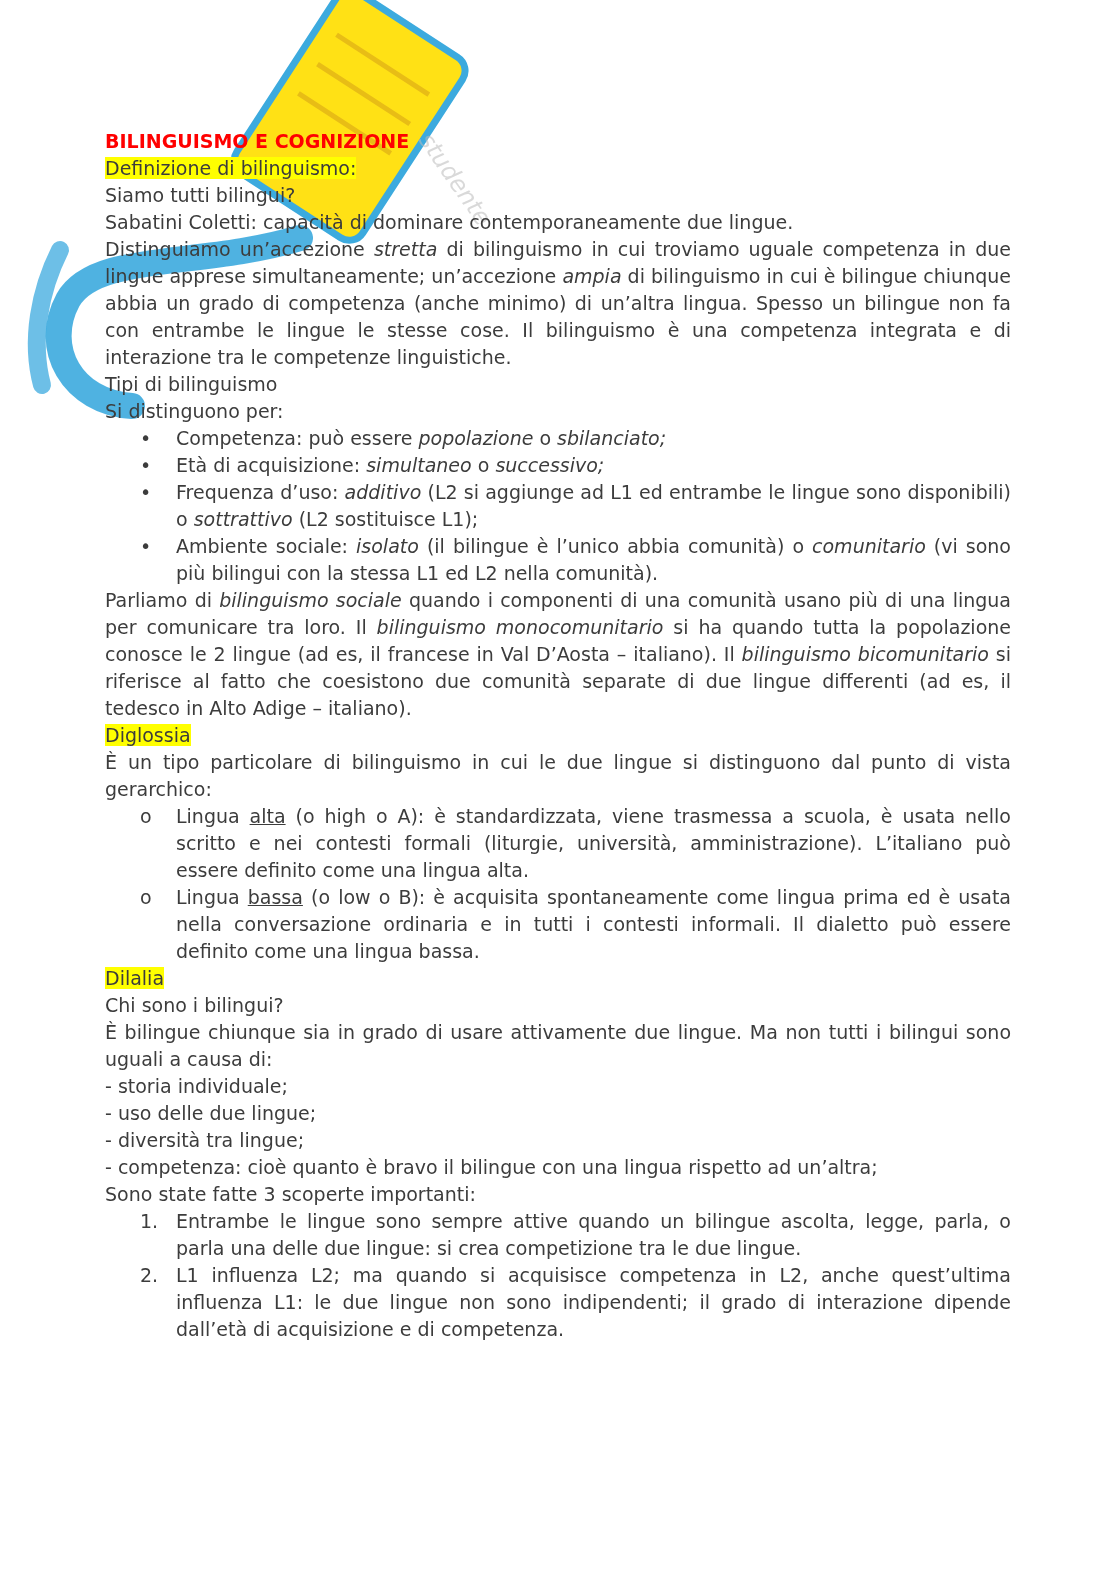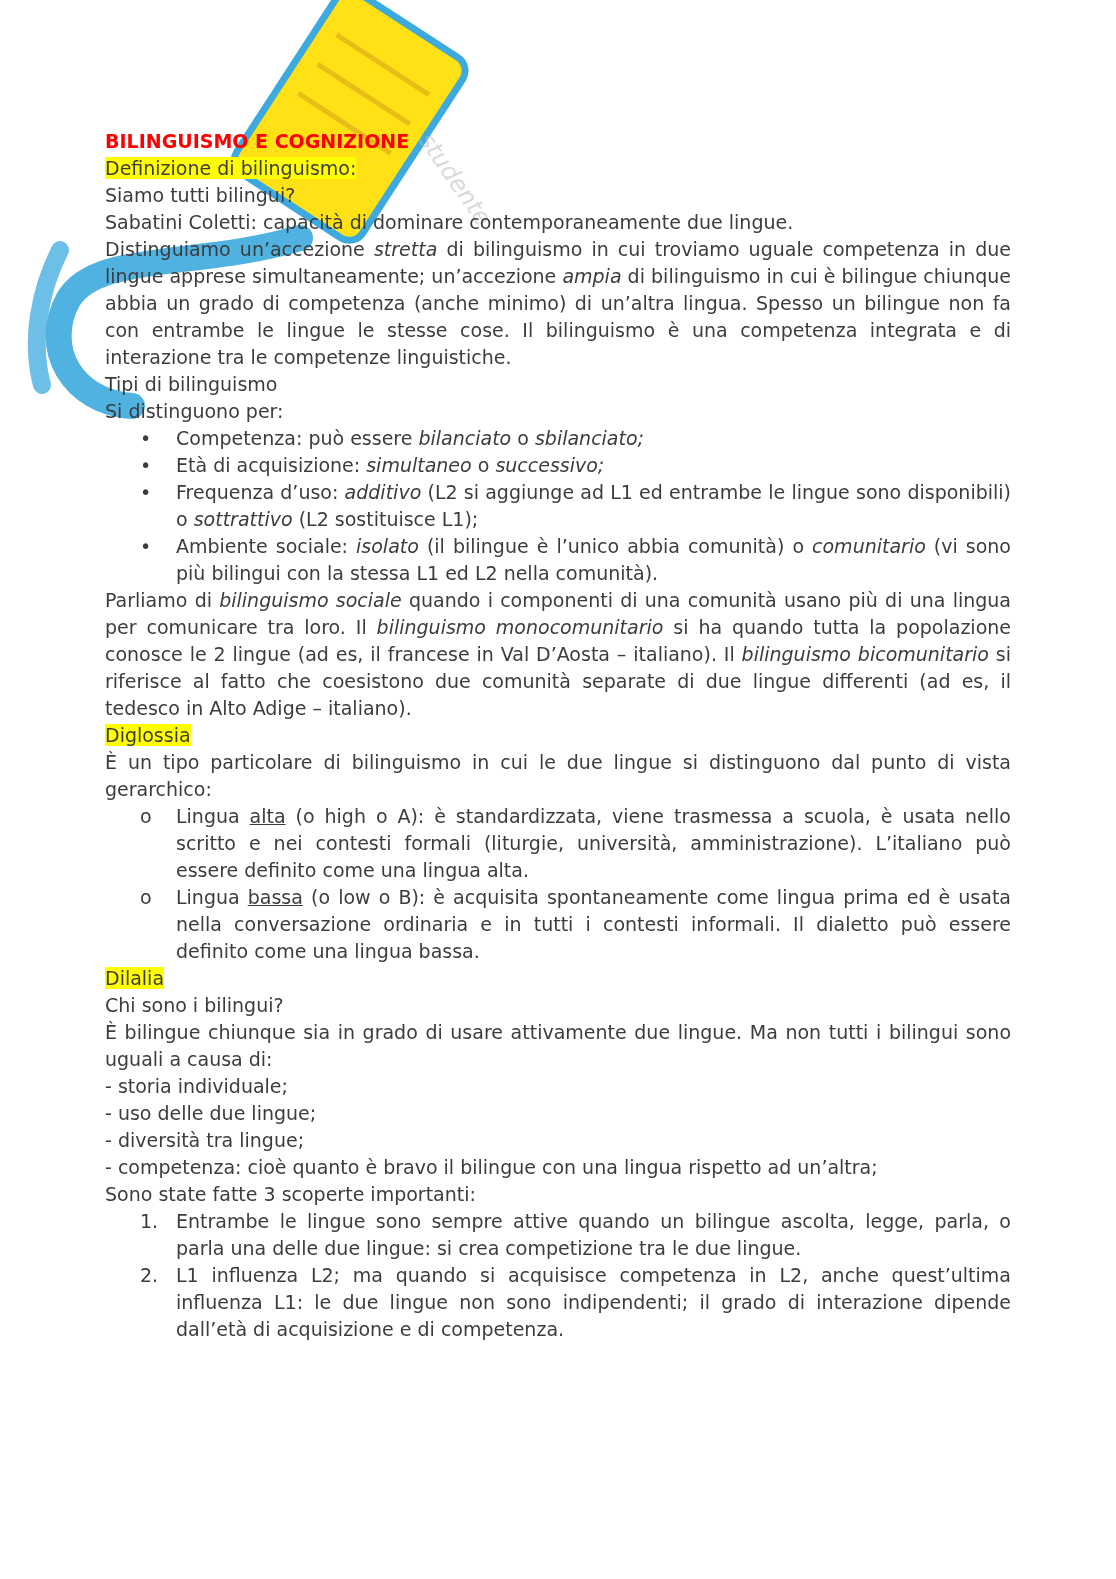--- a/index.html
+++ b/index.html
@@ -55,21 +55,21 @@
   <div class="content">
       <div class="blk title"><span>BILINGUISMO E COGNIZIONE</span></div>
       <div class="blk heading"><span class="hl">Definizione di bilinguismo:</span></div>
       <div class="blk heading"><span>Siamo tutti bilingui?</span></div>
       <div class="blk para"><span>Sabatini Coletti: capacità di dominare contemporaneamente due lingue.</span></div>
       <div class="blk para"><span>Distinguiamo un’accezione </span><span class="i">stretta</span><span> di bilinguismo in cui troviamo uguale competenza in due lingue apprese simultaneamente; un’accezione </span><span class="i">ampia</span><span> di bilinguismo in cui è bilingue chiunque abbia un grado di competenza (anche minimo) di un’altra lingua. Spesso un bilingue non fa con entrambe le lingue le stesse cose. Il bilinguismo è una competenza integrata e di interazione tra le competenze linguistiche.</span></div>
       <div class="blk heading"><span>Tipi di bilinguismo</span></div>
       <div class="blk para"><span>Si distinguono per:</span></div>
       <div class="blk li">
         <span class="marker">•</span>
-        <div class="li-text"><span>Competenza: può essere </span><span class="i">bilanciato</span><span> o </span><span class="i">sbilanciato;</span></div>
+        <div class="li-text"><span>Competenza: può essere </span><span class="i">popolazione</span><span> o </span><span class="i">sbilanciato;</span></div>
       </div>
       <div class="blk li">
         <span class="marker">•</span>
         <div class="li-text"><span>Età di acquisizione: </span><span class="i">simultaneo</span><span> o </span><span class="i">successivo;</span></div>
       </div>
       <div class="blk li">
         <span class="marker">•</span>
         <div class="li-text"><span>Frequenza d’uso: </span><span class="i">additivo</span><span> (L2 si aggiunge ad L1 ed entrambe le lingue sono disponibili) o </span><span class="i">sottrattivo</span><span> (L2 sostituisce L1);</span></div>
       </div>
       <div class="blk li">

